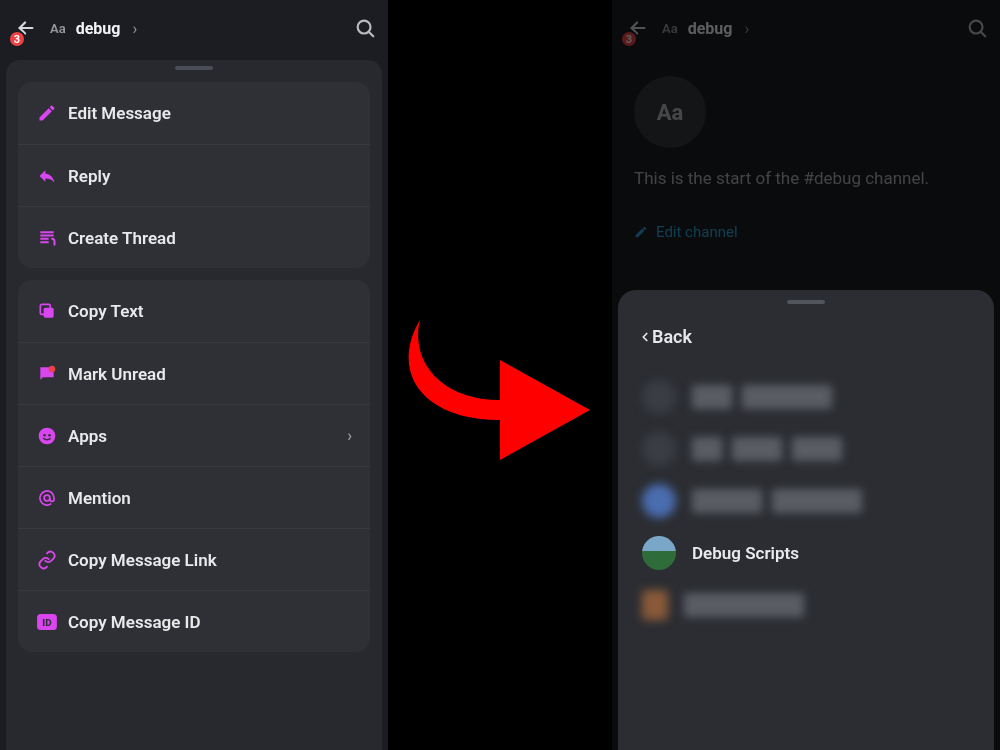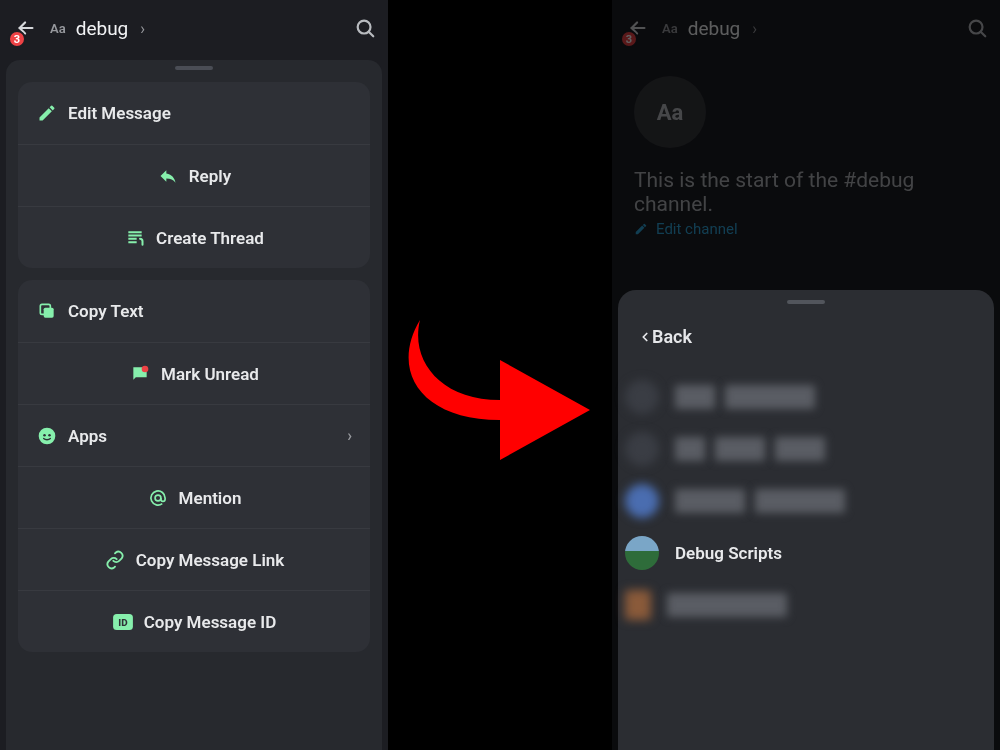--- a/index.html
+++ b/index.html
@@ -46,22 +46,22 @@
     display:flex; align-items:center; justify-content:center;
     border: 2px solid #1c1d22;
   }
   .hdr .aa-chip {
     font-size: 13px;
     color: #96989d;
     font-weight: 600;
   }
   .hdr .title {
     color: #f2f3f5;
-    font-weight: 400;
-    font-size: 19px;
+    font-weight: 700;
+    font-size: 16px;
   }
   .hdr .chev {
     color: #96989d;
     margin-left: 2px;
   }
   .hdr .spacer { flex: 1; }
   .hdr .search-ic { color: #b8bbbf; }
 
   .sheet {
     position: absolute;
@@ -84,22 +84,22 @@
   .row {
     display: flex;
     align-items: center;
     height: 62px;
     padding: 0 18px;
     gap: 10px;
     color: #e8e9eb;
     font-size: 17px;
     font-weight: 650;
   }
-  .row + .row { border-top: 1px solid rgba(255,255,255,0.05); justify-content: center; }
-  .row .ic { width: 22px; display:flex; justify-content:center; color: #86efac; }
+  .row + .row { border-top: 1px solid rgba(255,255,255,0.05); }
+  .row .ic { width: 22px; display:flex; justify-content:center; color: #d946ef; }
   .row .chev-r { margin-left: auto; color: #96989d; font-size: 16px;}
 
   
   .left .sheet { top: 60px; bottom: -30px; }
   .left .sheet .grabber { margin-top: 6px; }
 
   
   .right .dim {
     position:absolute; inset:0; background: rgba(0,0,0,0.62); z-index: 5;
   }
@@ -110,40 +110,40 @@
   .right .chan-avatar {
     width: 72px; height: 72px; border-radius: 50%;
     background: #35373c;
     display:flex; align-items:center; justify-content:center;
     color: #b8bbbf; font-weight: 700; font-size: 22px;
     margin-bottom: 20px;
   }
   .right h1 {
     color: #eef0f2; font-size: 30px; font-weight: 800; margin-bottom: 14px;
   }
-  .right .sub { color: #aeb1b6; font-size: 21px; margin-bottom: 4px;}
+  .right .sub { color: #aeb1b6; font-size: 17px; margin-bottom: 35px;}
   .right .edit-link { color: #2fa3d8; font-size: 15px; font-weight: 400; display:flex; align-items:center; gap:8px;}
   .right .edit-link .ic { color:#2fa3d8; }
 
   .right .apps-sheet {
     position: absolute; z-index: 10;
     left: 6px; right: 6px; top: 290px; bottom: -20px;
     background: #2b2d32;
     border-radius: 18px;
     padding-top: 4px;
   }
   .right .apps-sheet .grabber { background: #52555c; }
   .right .back-row {
     display:flex; align-items:center; 
     padding: 18px 20px 24px;
     color: #e6e7ea; font-size: 18px; font-weight: 600;
   }
   .right .app-item {
     display:flex; align-items:center; gap: 16px;
-    padding: 10px 7px;
+    padding: 10px 24px;
     font-size: 17px; font-weight: 650; color: #e9eaec;
     height: 52px;
   }
   .right .app-item .app-ic {
     width: 34px; height: 34px; border-radius: 50%;
     background: #3a3d44;
   }
   .right .app-item.vis .app-ic {
     background: linear-gradient(#7aa6c7 45%, #2e6c3a 45%);
   }

